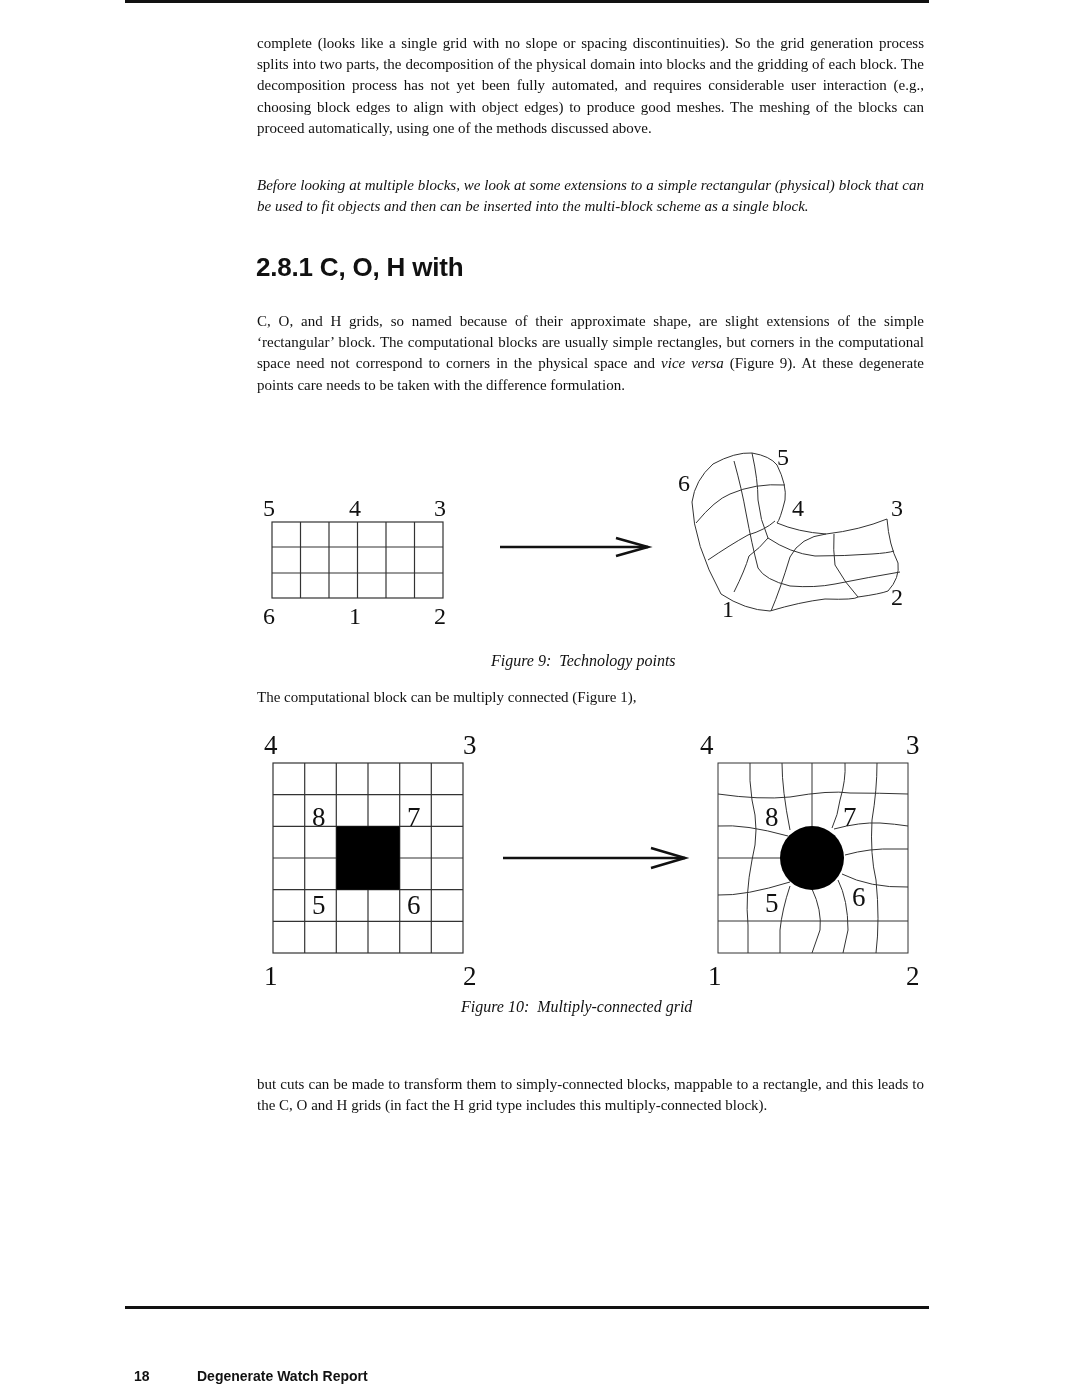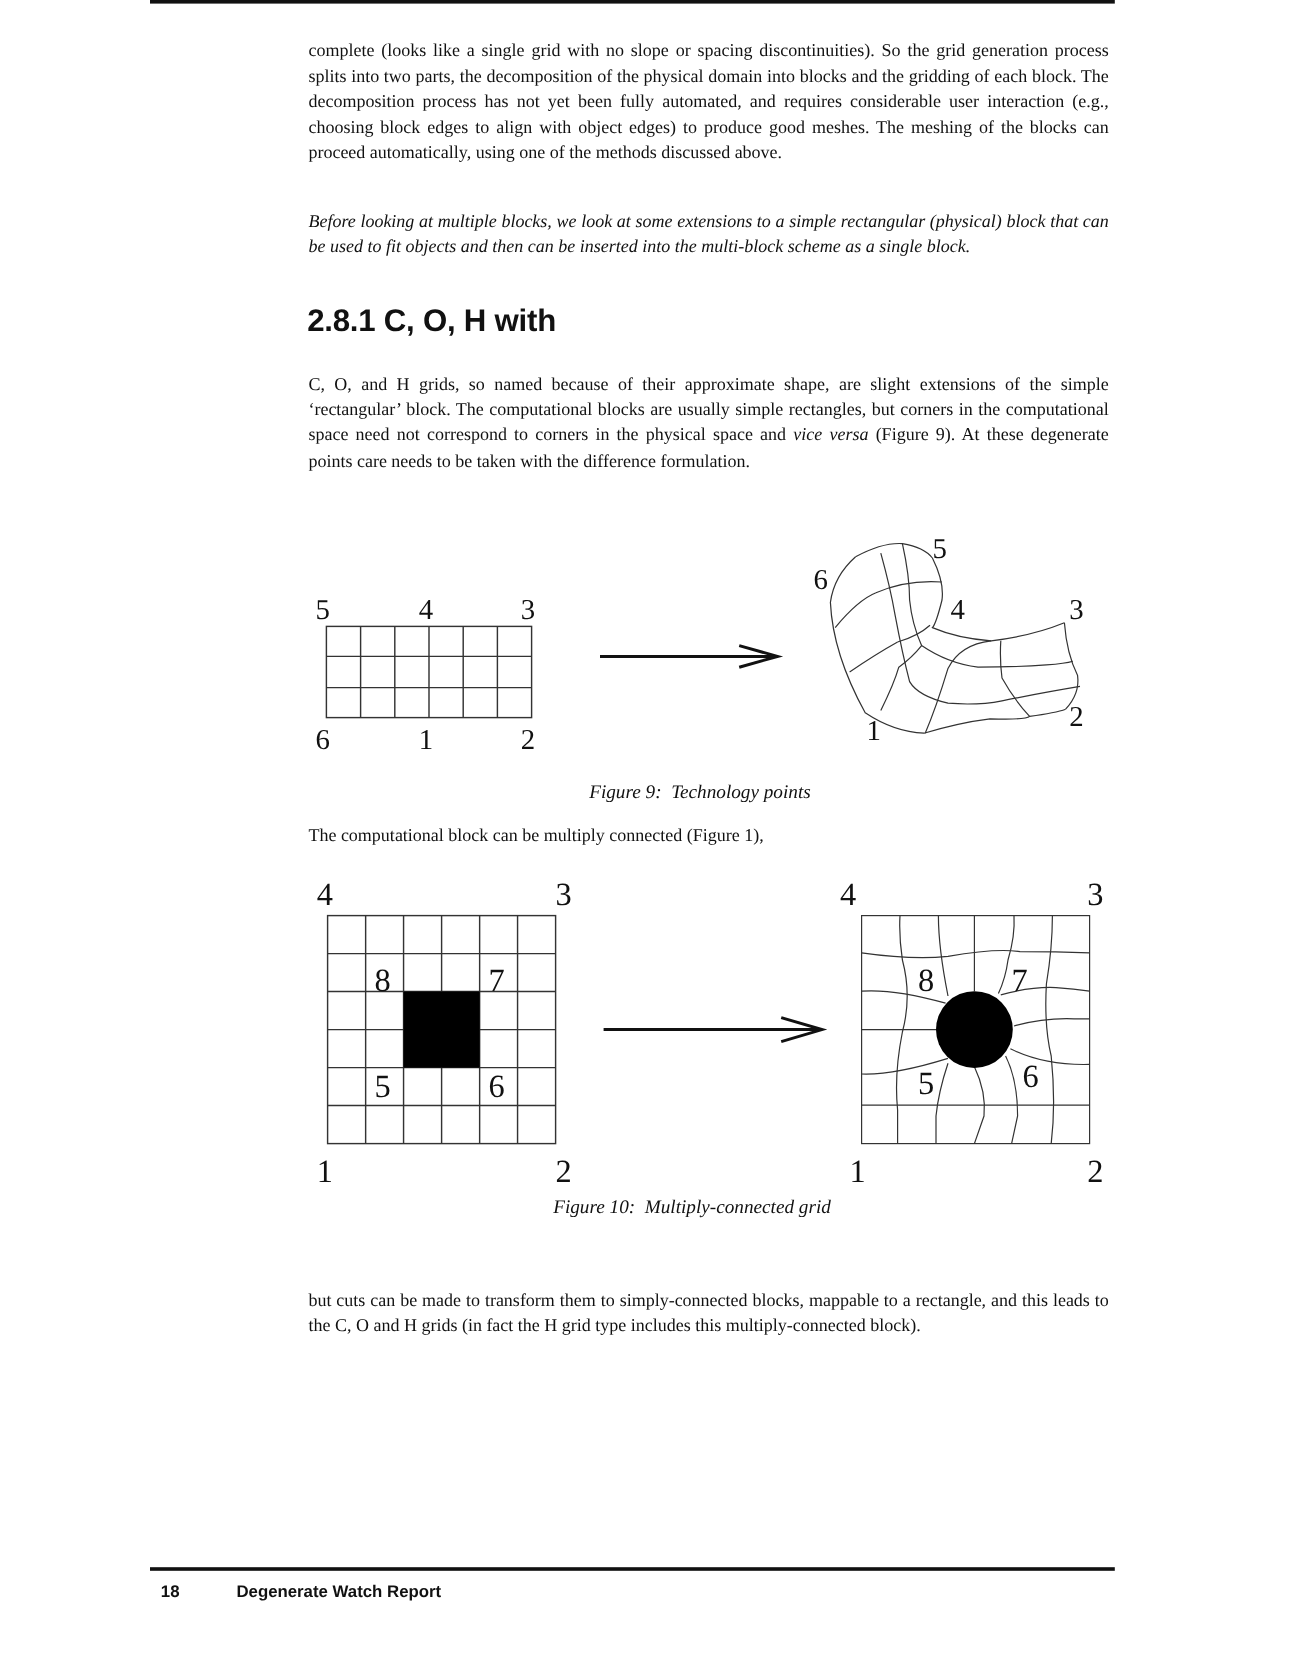--- a/index.html
+++ b/index.html
@@ -8,21 +8,21 @@
   .top-rule { position: absolute; left: 125px; top: 0; width: 804px; height: 3px; background: #111; }
   .para { position: absolute; left: 257px; width: 667px; font-size: 15px; line-height: 21.2px;
           text-align: justify; margin: 0; hyphens: manual; }
   .heading { position: absolute; left: 256px; top: 252px; margin: 0;
              font-family: "Liberation Sans", "DejaVu Sans", sans-serif; font-weight: bold;
              font-size: 26px; letter-spacing: -0.2px; }
   .caption { position: absolute; font-style: italic; font-size: 16px; white-space: pre; }
   .fig { position: absolute; }
   .lbl { font-family: "Liberation Serif", "DejaVu Serif", serif; fill: #111; }
   .bottom-rule { position: absolute; left: 125px; top: 1306px; width: 804px; height: 3px; background: #111; }
-  .footer { position: absolute; top: 1318px; font-family: "Liberation Sans", "DejaVu Sans", sans-serif;
+  .footer { position: absolute; top: 1368px; font-family: "Liberation Sans", "DejaVu Sans", sans-serif;
             font-weight: bold; font-size: 14px; }
 </style>
 </head>
 <body>
 
 <div class="top-rule"></div>
 
 <p class="para" style="top:33px;">complete (looks like a single grid with no slope or spacing discontinuities). So the grid generation process splits into two parts, the decomposition of the physical domain into blocks and the gridding of each block. The decomposition process has not yet been fully automated, and requires considerable user interaction (e.g., choosing block edges to align with object edges) to produce good meshes. The meshing of the blocks can proceed automatically, using one of the methods discussed above.</p>
 <p class="para" style="top:175px;font-style:italic;">Before looking at multiple blocks, we look at some extensions to a simple rectangular (physical) block that can be used to fit objects and then can be inserted into the multi-block scheme as a single block.</p>
 

